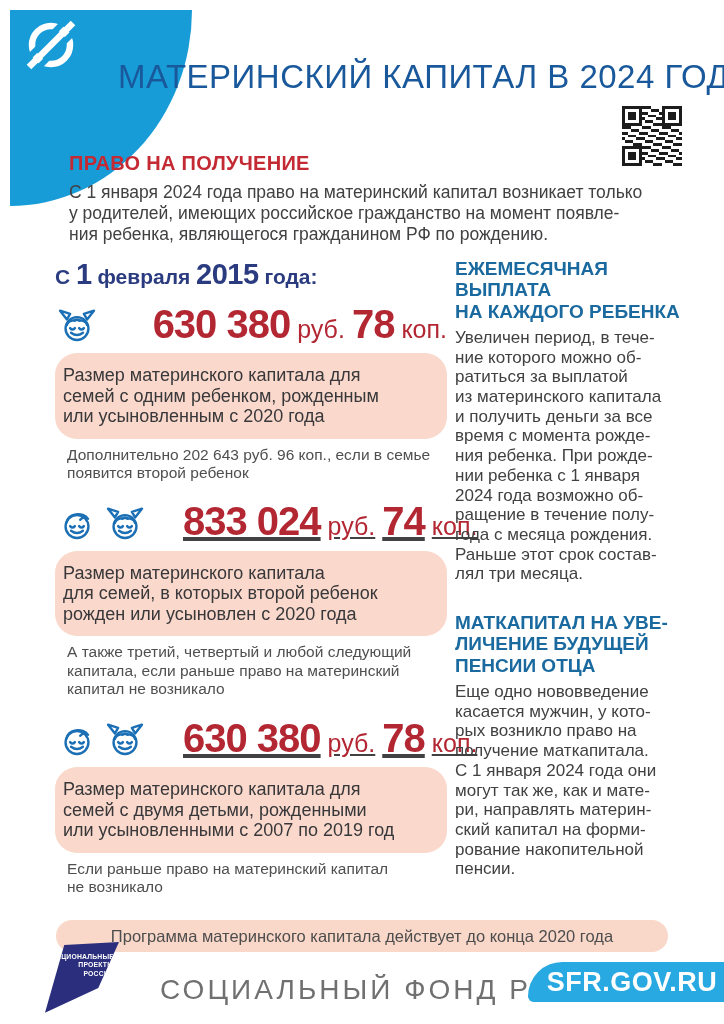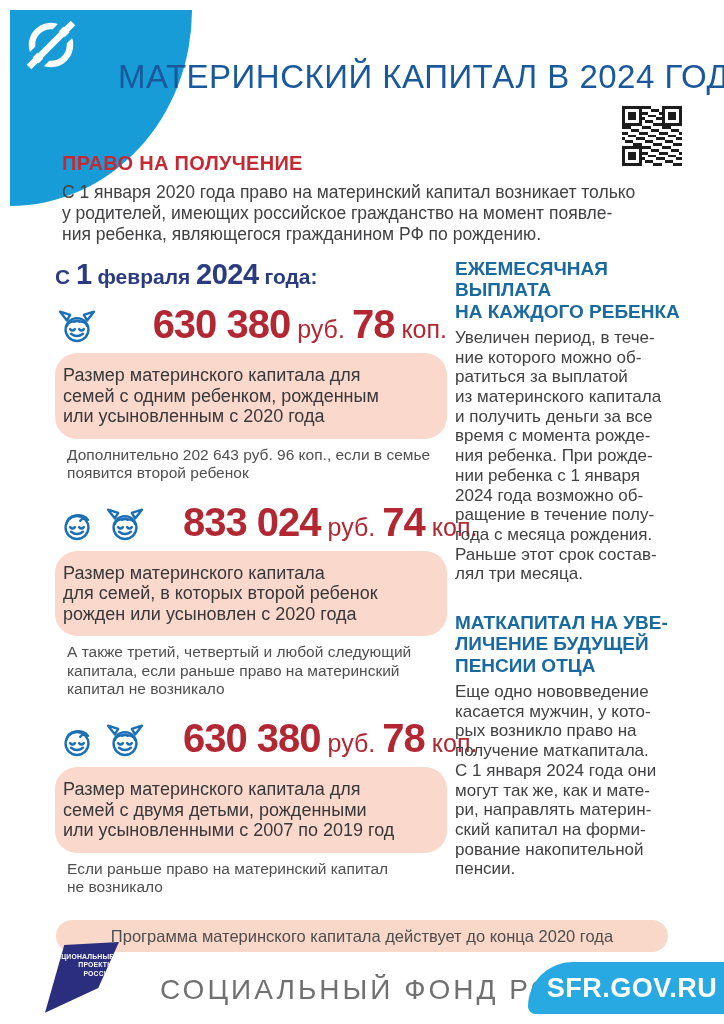--- a/index.html
+++ b/index.html
@@ -9,31 +9,31 @@
   
   .corner-svg{position:absolute;left:0;top:0;}
 
   
   .title{position:absolute;left:118px;top:58px;width:600px;font-size:33px;font-weight:400;
          letter-spacing:.5px;color:#19599B;white-space:nowrap;}
   .qr-caption{position:absolute;top:106px;right:119px;font-size:15px;color:#4A4A4A;}
   .qr{position:absolute;left:622px;top:106px;}
 
   
-  .intro{position:absolute;left:62px;top:152px;width:650px;}
+  .intro{position:absolute;left:69px;top:152px;width:650px;}
   .intro-heading{font-size:20px;font-weight:700;color:#C42A33;letter-spacing:.3px;}
   .intro-body{margin-top:7px;font-size:17.5px;line-height:1.2;color:#414042;white-space:pre-line;}
 
   
   .left-col{position:absolute;left:55px;top:258px;width:392px;}
   .fev-heading{color:#2B3B80;font-weight:700;margin-bottom:10px;}
   .fev-sm{font-size:21px;}
   .fev-lg{font-size:29px;letter-spacing:-.5px;}
-  .row-head{display:flex;justify-content:space-between;align-items:flex-end;height:46px;margin-top:4px;gap:36px;}
-  .amount-row + .amount-row .row-head{margin-top:16px;}
+  .row-head{display:flex;justify-content:space-between;align-items:center;height:46px;margin-top:4px;gap:36px;}
+  .amount-row + .amount-row .row-head{margin-top:16px;text-decoration:underline;}
   .kids{display:flex;gap:4px;color:#1B6FB5;flex:0 0 auto;}
   .kid{width:44px;height:44px;}
   .amount{display:flex;align-items:baseline;gap:7px;color:#B32733;white-space:nowrap;}
   .rub-num,.kop-num{font-size:40px;font-weight:700;letter-spacing:-1px;}
   .unit{font-size:25px;font-weight:400;}
   .pink-box{margin-top:6px;background:#FAD9CC;border-radius:22px;padding:12px 8px;
             font-size:18px;line-height:1.14;color:#38373A;white-space:pre-line;}
   .note{margin:7px 0 6px 12px;font-size:15.5px;line-height:1.2;color:#4F4F4F;white-space:pre-line;}
 
   
@@ -44,21 +44,21 @@
   
   .banner{position:absolute;left:56px;top:920px;width:612px;height:32px;background:#F9D8CA;
           border-radius:16px;text-align:center;line-height:32px;font-size:16.5px;color:#4D4D4D;}
 
   
   .natproj{position:absolute;left:45px;top:942px;width:74px;height:73px;background:#2A2E7C;
            clip-path:polygon(26% 4%, 100% 0%, 72% 63%, 0% 97%);}
   .natproj-text{position:absolute;right:5px;top:11px;text-align:right;color:#ffffff;
                 font-size:6.8px;font-weight:700;line-height:1.25;letter-spacing:.2px;}
   .org{position:absolute;left:160px;top:974px;font-size:28px;letter-spacing:3px;color:#707070;white-space:nowrap;}
-  .sfr-badge{position:absolute;left:528px;top:962px;width:196px;height:52px;background:#29A9E1;
+  .sfr-badge{position:absolute;left:528px;top:962px;width:196px;height:40px;background:#29A9E1;
              border-radius:48px 0 0 8px;display:flex;align-items:center;justify-content:center;
              padding-left:12px;box-sizing:border-box;}
   .sfr-badge-text{color:#ffffff;font-size:27px;font-weight:700;letter-spacing:.5px;}
   .hidden-defs{position:absolute;width:0;height:0;overflow:hidden;}
 </style>
 </head>
 <body>
 
 <svg class="hidden-defs" aria-hidden="true">
   <defs>
@@ -235,28 +235,28 @@
         <rect x="15" y="1" width="5" height="5" fill="#ffffff"></rect>
         <rect x="16" y="2" width="3" height="3"></rect>
         <rect x="0" y="14" width="7" height="7"></rect>
         <rect x="1" y="15" width="5" height="5" fill="#ffffff"></rect>
         <rect x="2" y="16" width="3" height="3"></rect>
       </g>
   </svg>
 
   <div class="intro">
     <div class="intro-heading">ПРАВО НА ПОЛУЧЕНИЕ</div>
-    <div class="intro-body">С 1 января 2020 года право на материнский капитал возникает только
+    <div class="intro-body">С 1 января 2024 года право на материнский капитал возникает только
 у родителей, имеющих российское гражданство на момент появле-
 ния ребенка, являющегося гражданином РФ по рождению.</div>
   </div>
 
   <div class="left-col">
     <div class="fev-heading">
-      <span class="fev-sm">С </span><span class="fev-lg">1</span><span class="fev-sm"> февраля </span><span class="fev-lg">2024</span><span class="fev-sm"> года:</span>
+      <span class="fev-sm">С </span><span class="fev-lg">1</span><span class="fev-sm"> февраля </span><span class="fev-lg">2015</span><span class="fev-sm"> года:</span>
     </div>
 
     <div class="amount-row">
       <div class="row-head">
         <div class="kids">
           <svg class="kid">
               <use href="#kid-girl"></use>
             </svg>
         </div>
         <div class="amount">

